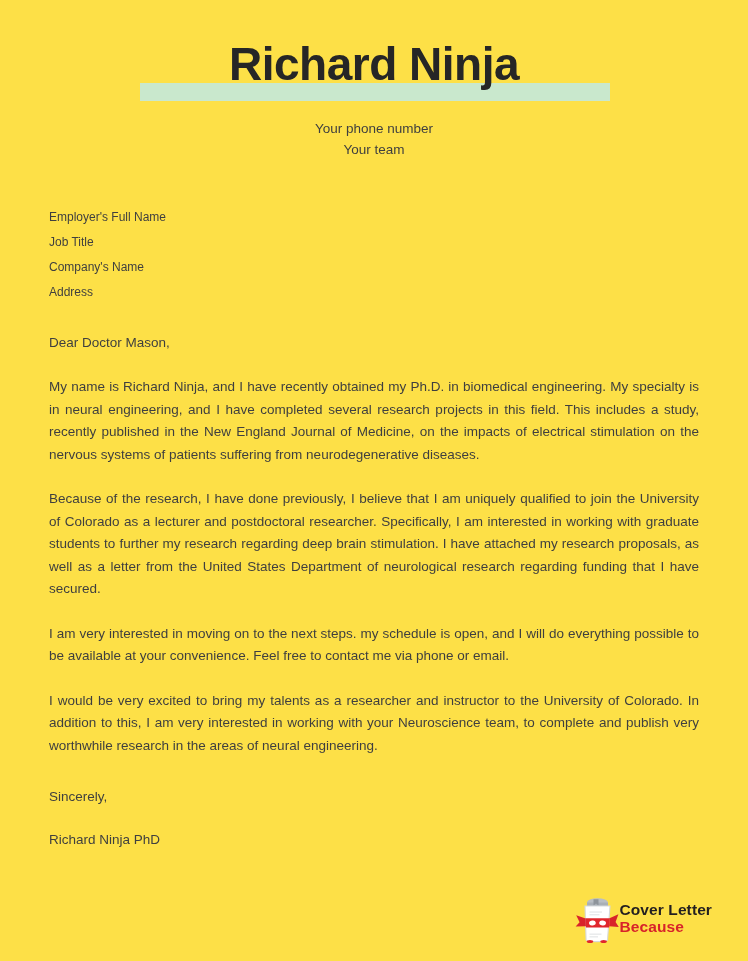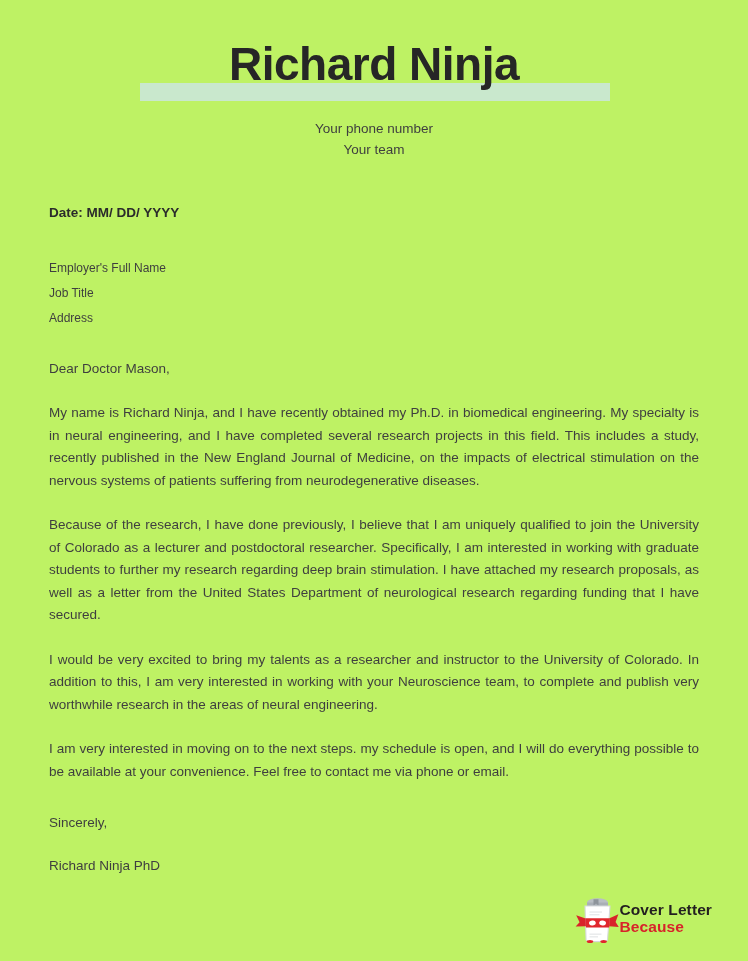--- a/index.html
+++ b/index.html
@@ -13,21 +13,21 @@
     font-family: "Liberation Sans", sans-serif;
     color: #3a3a3a;
     position: relative;
     overflow: hidden;
   }
 
   .page {
     position: relative;
     width: 748px;
     height: 961px;
-    background: #bef264;
+    background: #fde047;
     box-sizing: border-box;
   }
 
   
   .header {
     position: relative;
     padding-top: 34px;
     text-align: center;
   }
   .name-wrap {
@@ -155,34 +155,34 @@
     </div>
 
     <div class="contact">
       <div>Your phone number</div>
       <div>Your team</div>
     </div>
   </div>
 
   <div class="letter">
 
-    <div class="date-line">Date: MM/ DD/ YYYY</div>
 
     <div class="recipient">
       <div>Employer's Full Name</div>
       <div>Job Title</div>
+      <div>Company's Name</div>
       <div>Address</div>
     </div>
 
     <div class="salutation">Dear Doctor Mason,</div>
 
     <p class="para">My name is Richard Ninja, and I have recently obtained my Ph.D. in biomedical engineering. My specialty is in neural engineering, and I have completed several research projects in this field. This includes a study, recently published in the New England Journal of Medicine, on the impacts of electrical stimulation on the nervous systems of patients suffering from neurodegenerative diseases.</p>
     <p class="para">Because of the research, I have done previously, I believe that I am uniquely qualified to join the University of Colorado as a lecturer and postdoctoral researcher. Specifically, I am interested in working with graduate students to further my research regarding deep brain stimulation. I have attached my research proposals, as well as a letter from the United States Department of neurological research regarding funding that I have secured.</p>
+    <p class="para">I am very interested in moving on to the next steps. my schedule is open, and I will do everything possible to be available at your convenience. Feel free to contact me via phone or email.</p>
     <p class="para">I would be very excited to bring my talents as a researcher and instructor to the University of Colorado. In addition to this, I am very interested in working with your Neuroscience team, to complete and publish very worthwhile research in the areas of neural engineering.</p>
-    <p class="para">I am very interested in moving on to the next steps. my schedule is open, and I will do everything possible to be available at your convenience. Feel free to contact me via phone or email.</p>
 
     <div class="closing">Sincerely,</div>
     <div class="signature">Richard Ninja PhD</div>
   </div>
 
   <div class="footer-logo">
     <svg class="logo-mark" viewBox="0 0 46 48">
 
       <ellipse cx="24.5" cy="7.5" rx="10.5" ry="4.2" fill="#b9bec4"></ellipse>
       <path d="M14 7.5 L14 12 Q14 16 24.5 16 Q35 16 35 12 L35 7.5 Z" fill="#a9afb6"></path>

